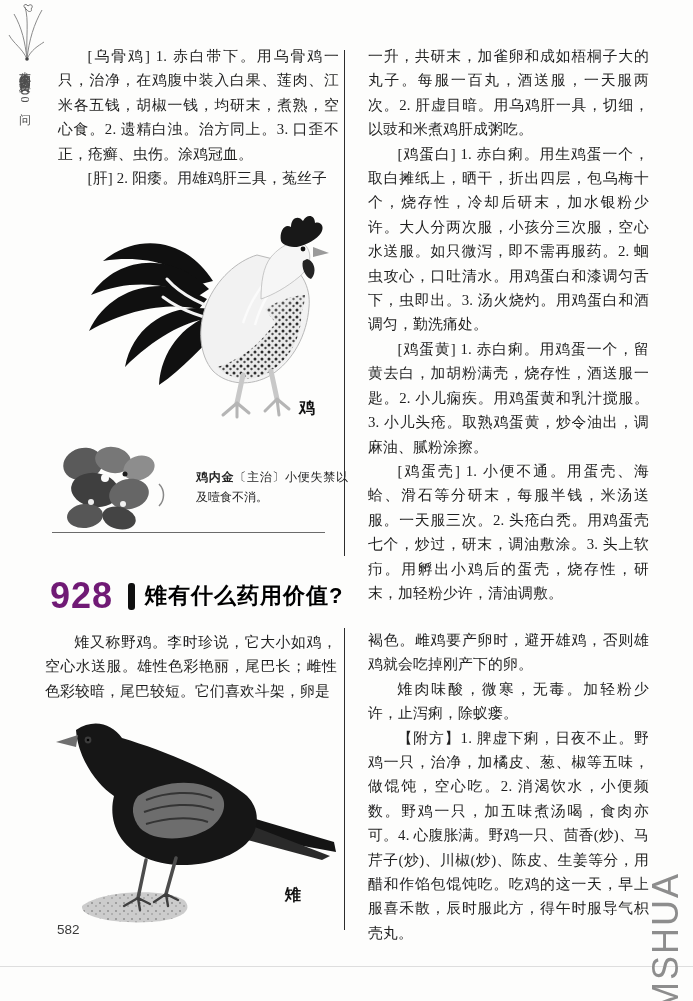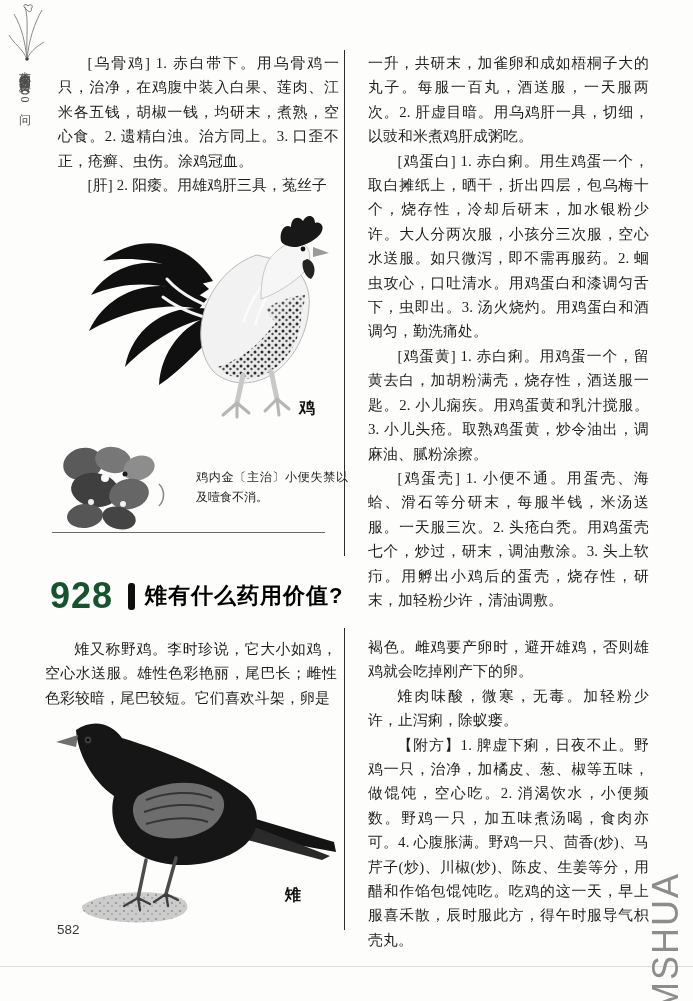--- a/index.html
+++ b/index.html
@@ -3,21 +3,21 @@
 <meta charset="utf-8">
 <style>
   html,body { margin:0; padding:0; background:#ffffff; }
   .page {
     position:relative; width:693px; height:1001px;
     background:#fdfdfc; overflow:hidden;
     font-family:"Liberation Serif","DejaVu Serif",serif;
     color:#1e1e1e;
   }
   
-  .col { position:absolute;margin-top:7px; }
+  .col { position:absolute; }
   .para { margin:0; text-align:justify; font-size:14.8px; line-height:24.4px; letter-spacing:0.2px; }
   .indent { text-indent:2em; }
   .lc-top { left:58px; top:44px; width:281px; }
   .rc-top { left:368px; top:44px; width:281px; }
   .lc-sec { left:45px; top:630px; width:292px; }
   .rc-bot { left:368px; top:628px; width:281px; }
   
   .vdiv { position:absolute; width:1px; background:#2c2c2c; }
   .vdiv1 { left:344px; top:50px; height:506px; }
   .vdiv2 { left:344px; top:628px; height:302px; }
@@ -29,27 +29,27 @@
     position:absolute; font-family:"Liberation Sans","DejaVu Sans",sans-serif;
     font-weight:bold; font-size:16px; color:#111;
   }
   .rooster-fig .fig-label { right:40px; bottom:6px; }
   .pheasant-fig .fig-label { right:44px; bottom:22px; }
   
   .fig-caption {
     position:absolute; left:196px; top:467px; width:152px;
     font-size:12px; line-height:20px; color:#222; text-align:justify;
   }
-  .cap-name { font-weight:normal; }
+  .cap-name { font-weight:bold; }
   .hline-caption { position:absolute; left:52px; top:532px; width:273px; height:1px; background:#6b6b6b; }
   
   .section-header { position:absolute; left:50px; top:576px; height:40px; display:flex; align-items:center; }
   .sec-num {
     font-family:"Liberation Sans","DejaVu Sans",sans-serif; font-weight:bold;
-    font-size:36px; line-height:36px; color:#14532d; letter-spacing:1px;
+    font-size:36px; line-height:36px; color:#701a75; letter-spacing:1px;
   }
   .sec-bar { width:7px; height:27px; background:#0f0f0f; border-radius:3px; margin:0 10px 0 15px; }
   .sec-title {
     font-family:"Liberation Sans","DejaVu Sans",sans-serif; font-weight:bold;
     font-size:22px; color:#000000; letter-spacing:1px;
   }
   
   .plant { position:absolute; left:6px; top:2px; width:42px; height:60px; }
   .sidebar-title {
     position:absolute; left:16px; top:62px; height:180px;

